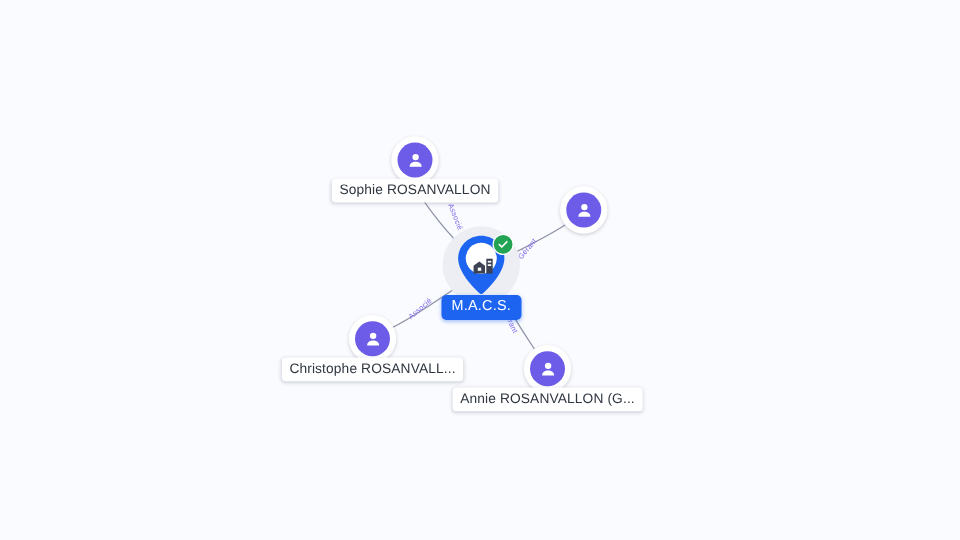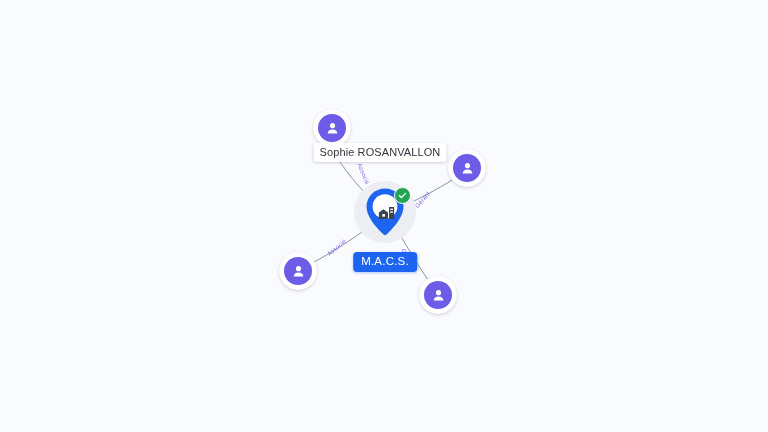--- a/index.html
+++ b/index.html
@@ -67,21 +67,20 @@
     transform: translate(-50%, 0);
     background: #ffffff;
     border-radius: 3px;
     padding: 3px 6px 4px 6px;
     font-size: 11px;
     line-height: 12px;
     color: #2f3640;
     white-space: nowrap;
     box-shadow: 0 1px 3px rgba(40,50,80,0.20);
     letter-spacing: 0.1px;
-    margin-left: 48px;
   }
 
   
   #company-node {
     position: absolute;
     width: 62px;
     height: 62px;
     transform: translate(-50%, -50%);
   }
   .company-halo {
@@ -189,30 +188,32 @@
 
   <div class="person-node" style="left:298px; top:271px;">
     <div class="person-ring"></div>
     <div class="person-disc">
       <svg width="17" height="17" viewBox="0 0 24 24" fill="#ffffff">
         <circle cx="12" cy="8" r="3.6"></circle>
         <path d="M5.2 19c0-3.6 3.1-5.6 6.8-5.6s6.8 2 6.8 5.6z"></path>
       </svg>
     </div>
   </div>
+  <div class="node-label" style="left:298px; top:286px;">Christophe ROSANVALL...</div>
 
   <div class="person-node" style="left:438px; top:295px;">
     <div class="person-ring"></div>
     <div class="person-disc">
       <svg width="17" height="17" viewBox="0 0 24 24" fill="#ffffff">
         <circle cx="12" cy="8" r="3.6"></circle>
         <path d="M5.2 19c0-3.6 3.1-5.6 6.8-5.6s6.8 2 6.8 5.6z"></path>
       </svg>
     </div>
   </div>
+  <div class="node-label" style="left:438px; top:310px;">Annie ROSANVALLON (G...</div>
 
   <div id="company-node" style="left:385px; top:212px;">
     <div class="company-halo"></div>
     <div class="company-pin">
       <svg width="40" height="50" viewBox="0 0 40 50">
         <path d="M20 1.5c-10.2 0-18.5 8.1-18.5 18.1 0 12.6 15.3 26.5 17.3 28.2
                  a1.9 1.9 0 0 0 2.4 0c2-1.7 17.3-15.6 17.3-28.2
                  C38.5 9.6 30.2 1.5 20 1.5z" fill="#1d65f0"></path>
         <circle cx="20" cy="19.6" r="12.4" fill="#ffffff"></circle>
       </svg>
@@ -226,15 +227,15 @@
         <rect x="14.4" y="7.2" width="3.2" height="1.6" fill="#ffffff"></rect>
       </svg>
     </div>
     <div class="company-badge">
       <svg width="9" height="9" viewBox="0 0 12 12">
         <path d="M2 6.3 L4.6 8.8 L10 3.2" stroke="#ffffff" stroke-width="1.8" fill="none" stroke-linecap="round" stroke-linejoin="round"></path>
       </svg>
     </div>
   </div>
 
-  <div id="company-label" style="left:385px; top:252px;">M.A.C.S.</div>
+  <div id="company-label" style="left:385px; top:236px;">M.A.C.S.</div>
 
 </div>
 
 </body></html>

